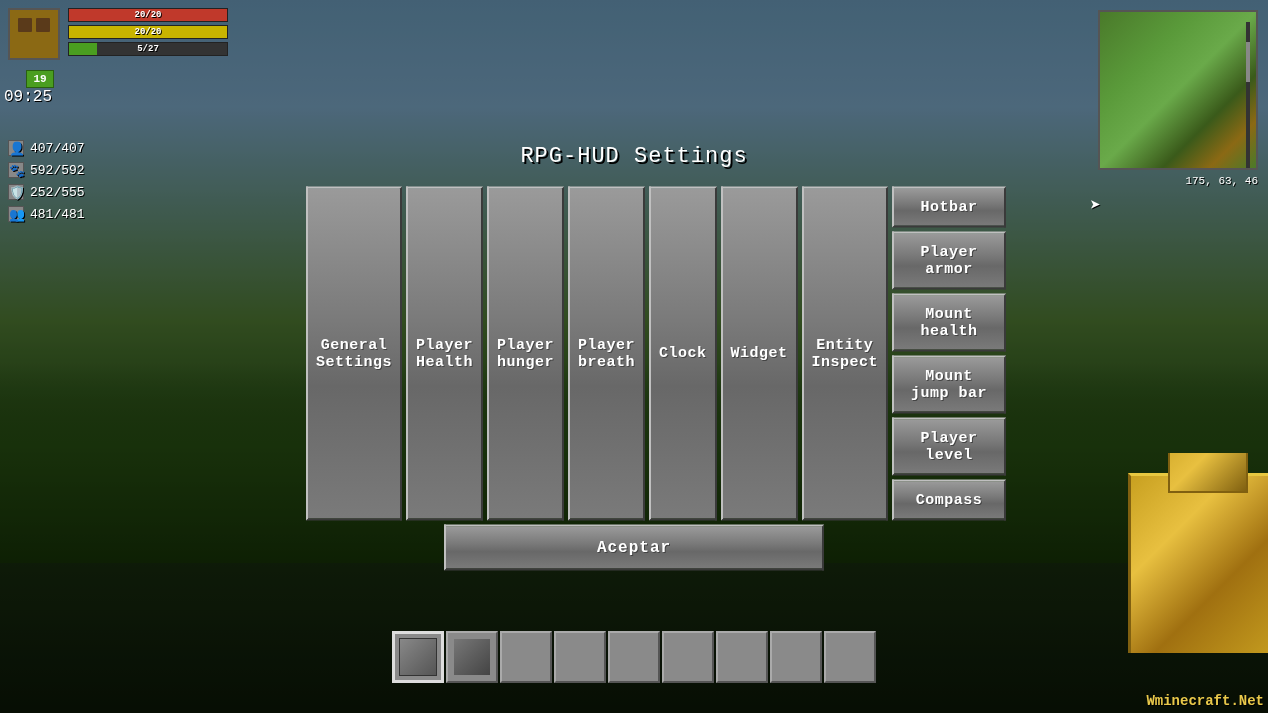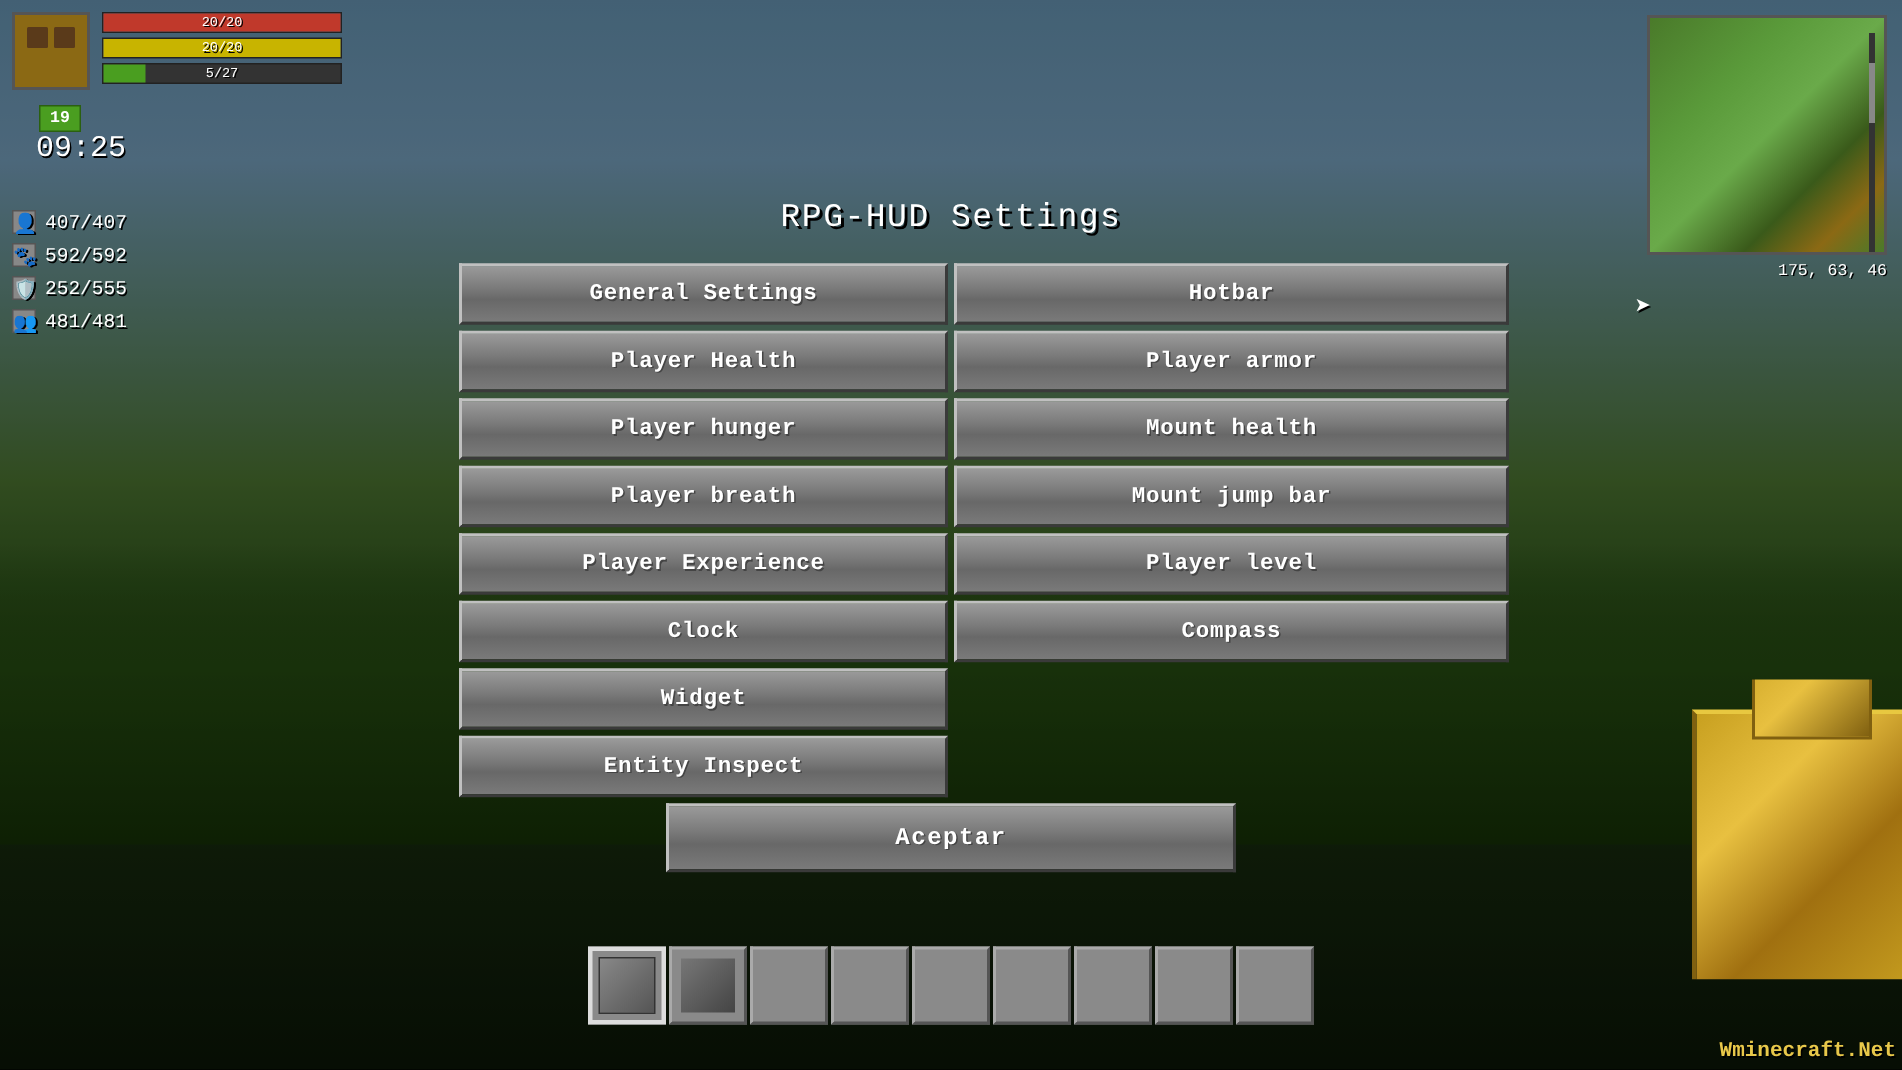--- a/index.html
+++ b/index.html
@@ -99,21 +99,21 @@
     .hud-bar-text {
       position: absolute;
       inset: 0;
       display: flex;
       align-items: center;
       justify-content: center;
       font-size: 9px;
       color: #fff;
       text-shadow: 1px 1px 0 #000;
       font-family: 'Courier New', monospace;
-      font-weight: normal;
+      font-weight: bold;
     }
 
     .bar-red { background: #c0392b; }
     .bar-yellow { background: #c8b400; }
     .bar-green { background: #4a9e20; }
 
     .hud-level {
       position: absolute;
       top: 62px;
       left: 18px;
@@ -127,23 +127,23 @@
       font-size: 11px;
       color: #fff;
       font-weight: bold;
       font-family: 'Courier New', monospace;
     }
 
     
     .hud-time {
       position: absolute;
       top: 88px;
-      left: 24px;
-      color: #fff;
-      font-size: 20px;
+      left: 4px;
+      color: #fff;
+      font-size: 16px;
       text-shadow: 1px 1px 0 #000;
       font-family: 'Courier New', monospace;
       text-align: right;
     }
 
     
     .hud-stats {
       position: absolute;
       top: 140px;
       left: 8px;
@@ -413,26 +413,25 @@
 </div>
 <div class="minimap-coords">
   <span>175, 63, 46</span>
 </div>
 
 <div class="settings-panel">
   <div class="settings-title">RPG-HUD Settings</div>
 
   <div class="settings-grid">
 
-    <div style="display:flex;flex-direction:column;gap:4px;margin-left:44px;">
+    <div style="display:flex;flex-direction:row;gap:4px;margin-left:44px;">
       <button class="mc-button">General Settings</button>
       <button class="mc-button">Player Health</button>
       <button class="mc-button">Player hunger</button>
       <button class="mc-button">Player breath</button>
-      <button class="mc-button">Player Experience</button>
       <button class="mc-button">Clock</button>
       <button class="mc-button">Widget</button>
       <button class="mc-button">Entity Inspect</button>
     </div>
 
     <div style="display:flex;flex-direction:column;gap:4px;">
       <button class="mc-button">Hotbar</button>
       <button class="mc-button">Player armor</button>
       <button class="mc-button">Mount health</button>
       <button class="mc-button">Mount jump bar</button>

